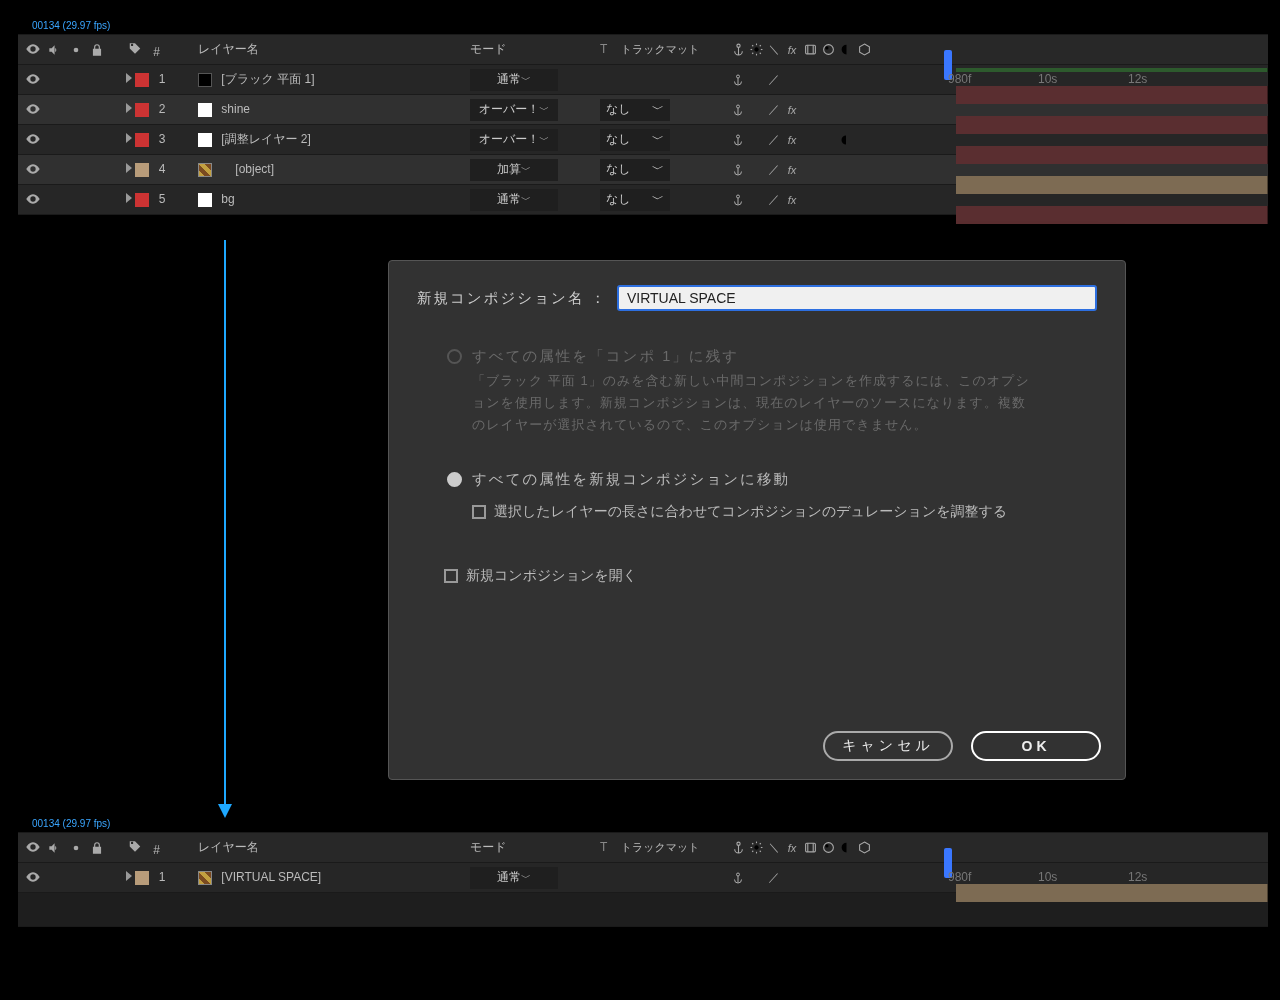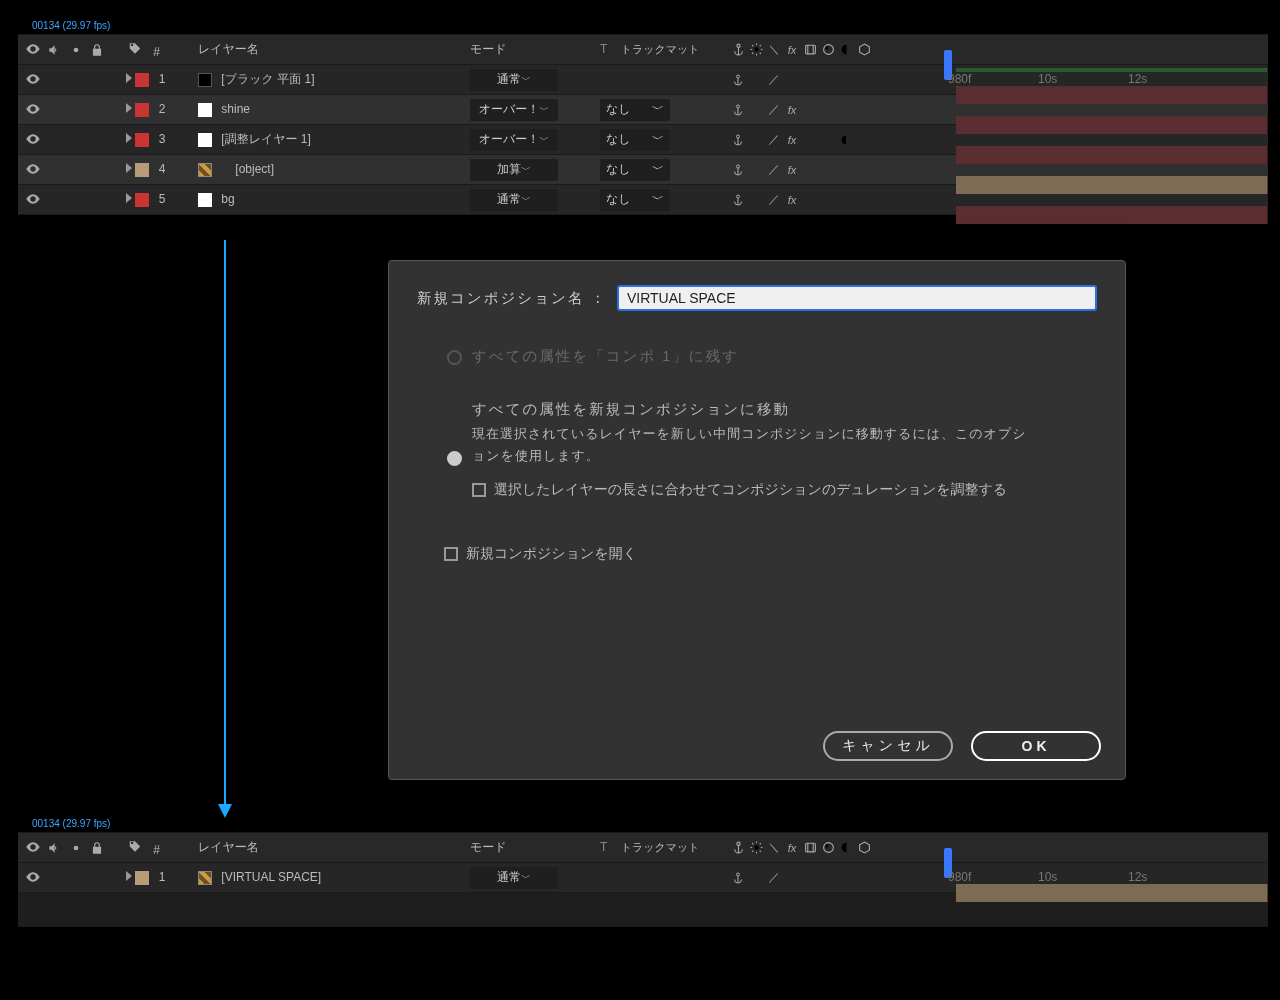--- a/index.html
+++ b/index.html
@@ -117,21 +117,21 @@
   .field-row { display:flex; align-items:center; gap:10px; }
   .field-row label { letter-spacing:2px; font-size:14.5px; color:#ccc; }
   .field-row input {
     flex:1; height:26px; padding:0 8px;
     background:#f0f0f0; color:#222;
     border:2px solid #2d6fe0; border-radius:3px;
     font-size:14px;
   }
 
   .radio-group { margin-top:36px; padding-left:30px; }
-  .radio-item  { display:flex; gap:10px; margin-bottom:34px;align-items:center; }
+  .radio-item  { display:flex; gap:10px; margin-bottom:34px; }
   .radio-dot {
     width:15px; height:15px; border-radius:50%;
     border:2px solid #888; flex:0 0 auto; margin-top:2px;
   }
   .radio-dot.sel { background:#ccc; border-color:#ccc; }
   .radio-item.disabled { color:#6a6a6a; }
   .radio-item.disabled .radio-dot { border-color:#555; }
   .r-title { font-size:14.5px; letter-spacing:2px; }
   .r-desc  { font-size:13px; line-height:1.7; letter-spacing:1px; margin-top:4px; }
 
@@ -365,21 +365,21 @@
     <tr class="tl-row-odd">
       <td style="padding-left:6px"><span class="ic eye">
               <svg>
                 <use href="#i-eye"></use>
               </svg>
             </span></td>
       <td><span class="arrow-r"></span>
           <span class="swatch sw-red"></span>
           <span style="margin-left:6px">3</span></td>
       <td style="padding-left:14px"><span class="swatch sw-white"></span>
-          <span style="margin-left:6px">[調整レイヤー 1]</span></td>
+          <span style="margin-left:6px">[調整レイヤー 2]</span></td>
       <td><span class="mode-sel">
               <span>オーバー！</span>
               <span class="chev">﹀</span>
             </span></td>
       <td><span class="matte-sel">
               <span>なし</span>
               <span class="chev">﹀</span>
             </span></td>
       <td>
             <span class="switches">
@@ -493,28 +493,28 @@
     <div class="field-row">
       <label>新規コンポジション名 ：</label>
       <input value="VIRTUAL SPACE" style="">
     </div>
 
     <div class="radio-group">
       <div class="radio-item disabled">
         <span class="radio-dot"></span>
         <div>
           <div class="r-title">すべての属性を「コンポ 1」に残す</div>
+          <div class="r-desc" style="max-width:560px">「ブラック 平面 1」のみを含む新しい中間コンポジションを作成するには、このオプションを使用します。新規コンポジションは、現在のレイヤーのソースになります。複数のレイヤーが選択されているので、このオプションは使用できません。</div>
         </div>
       </div>
 
       <div class="radio-item">
         <span class="radio-dot sel"></span>
         <div>
           <div class="r-title">すべての属性を新規コンポジションに移動</div>
-          <div class="r-desc" style="max-width:560px">現在選択されているレイヤーを新しい中間コンポジションに移動するには、このオプションを使用します。</div>
           <div class="check-row" style="margin-left:0;margin-top:14px">
             <span class="box"></span>
             <span>選択したレイヤーの長さに合わせてコンポジションのデュレーションを調整する</span>
           </div>
         </div>
       </div>
     </div>
 
     <div class="check-row" style="margin-left:27px">
       <span class="box"></span>

